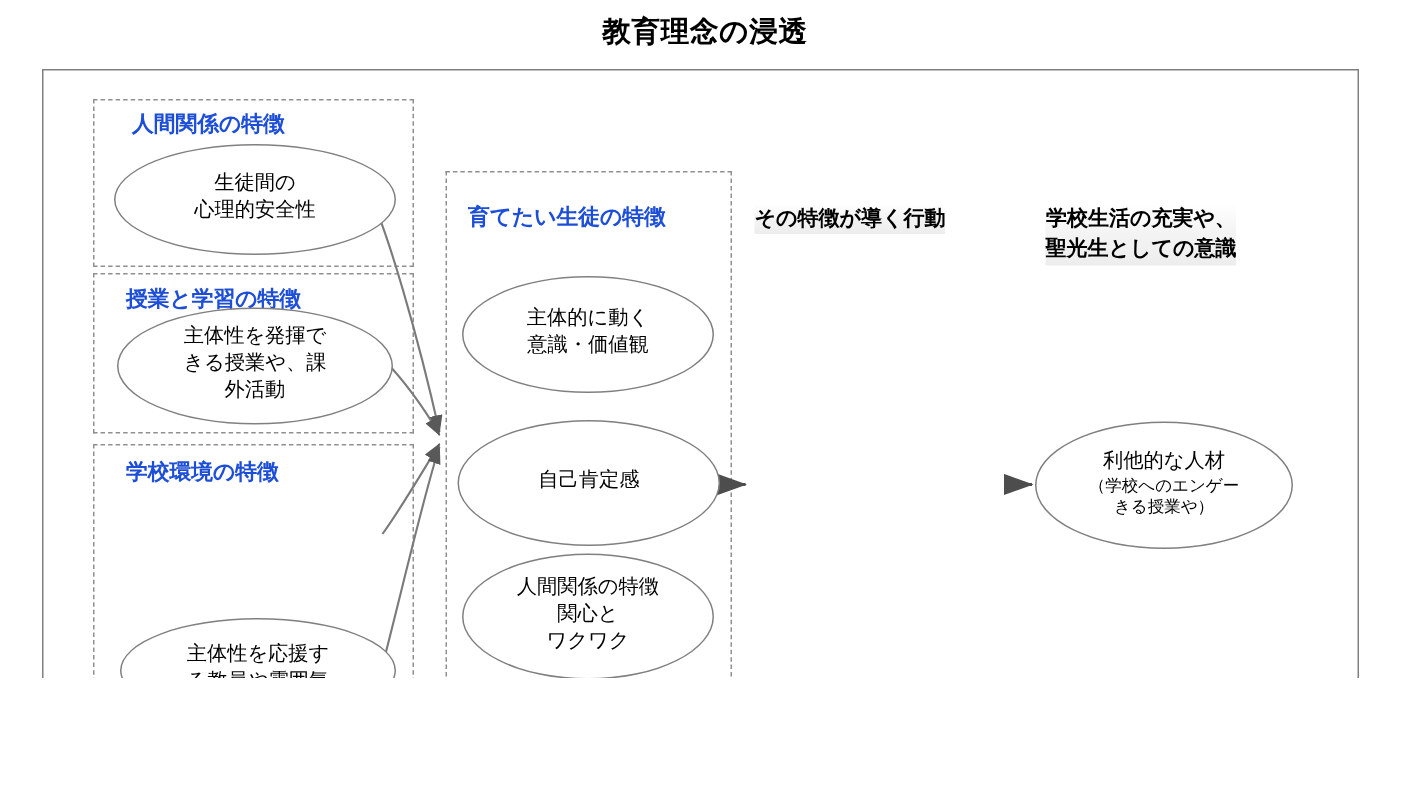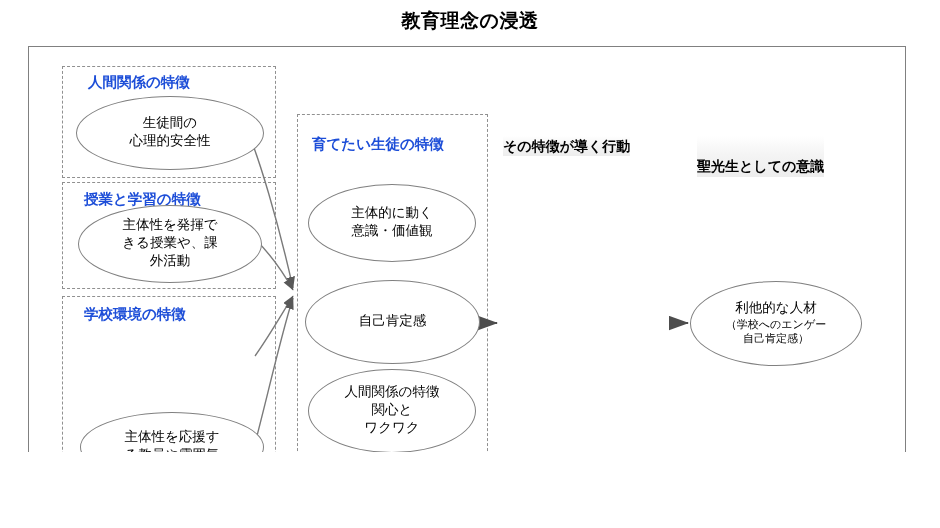--- a/index.html
+++ b/index.html
@@ -135,21 +135,21 @@
   <div class="dashed-box group-3"></div>
   <div class="dashed-box group-4"></div>
 
   <div class="group-header gh-1">人間関係の特徴</div>
   <div class="group-header gh-2">授業と学習の特徴</div>
   <div class="group-header gh-3">学校環境の特徴</div>
   <div class="group-header gh-4">育てたい生徒の特徴</div>
 
   <div class="col-header ch-behavior">その特徴が導く行動</div>
   <div class="col-header ch-outcome">
-    <br>
+    <span>学校生活の充実や、</span><br>
     <span>聖光生としての意識</span>
   </div>
 
   <svg class="connectors" viewBox="0 0 940 528">
     <defs>
       <marker id="ah" markerWidth="9" markerHeight="9" refX="8" refY="3.2" orient="auto" markerUnits="strokeWidth">
         <path d="M0,0 L8.5,3.2 L0,6.4 z" fill="#595959"></path>
       </marker>
       <marker id="ah2" markerWidth="11" markerHeight="11" refX="9.5" refY="3.6" orient="auto" markerUnits="strokeWidth">
         <path d="M0,0 L10,3.6 L0,7.2 z" fill="#4d4d4d"></path>
@@ -208,17 +208,17 @@
       <span>関心と</span><br>
       <span>ワクワク</span>
     </div>
   </div>
 
 
   <div class="ellipse e-talent">
     <div class="etext">
       <span>利他的な人材</span>
       <span class="small">（学校へのエンゲー</span>
-      <span class="small">自己肯定感）</span>
+      <span class="small">きる授業や）</span>
     </div>
   </div>
 
 </div>
 
 </body></html>

